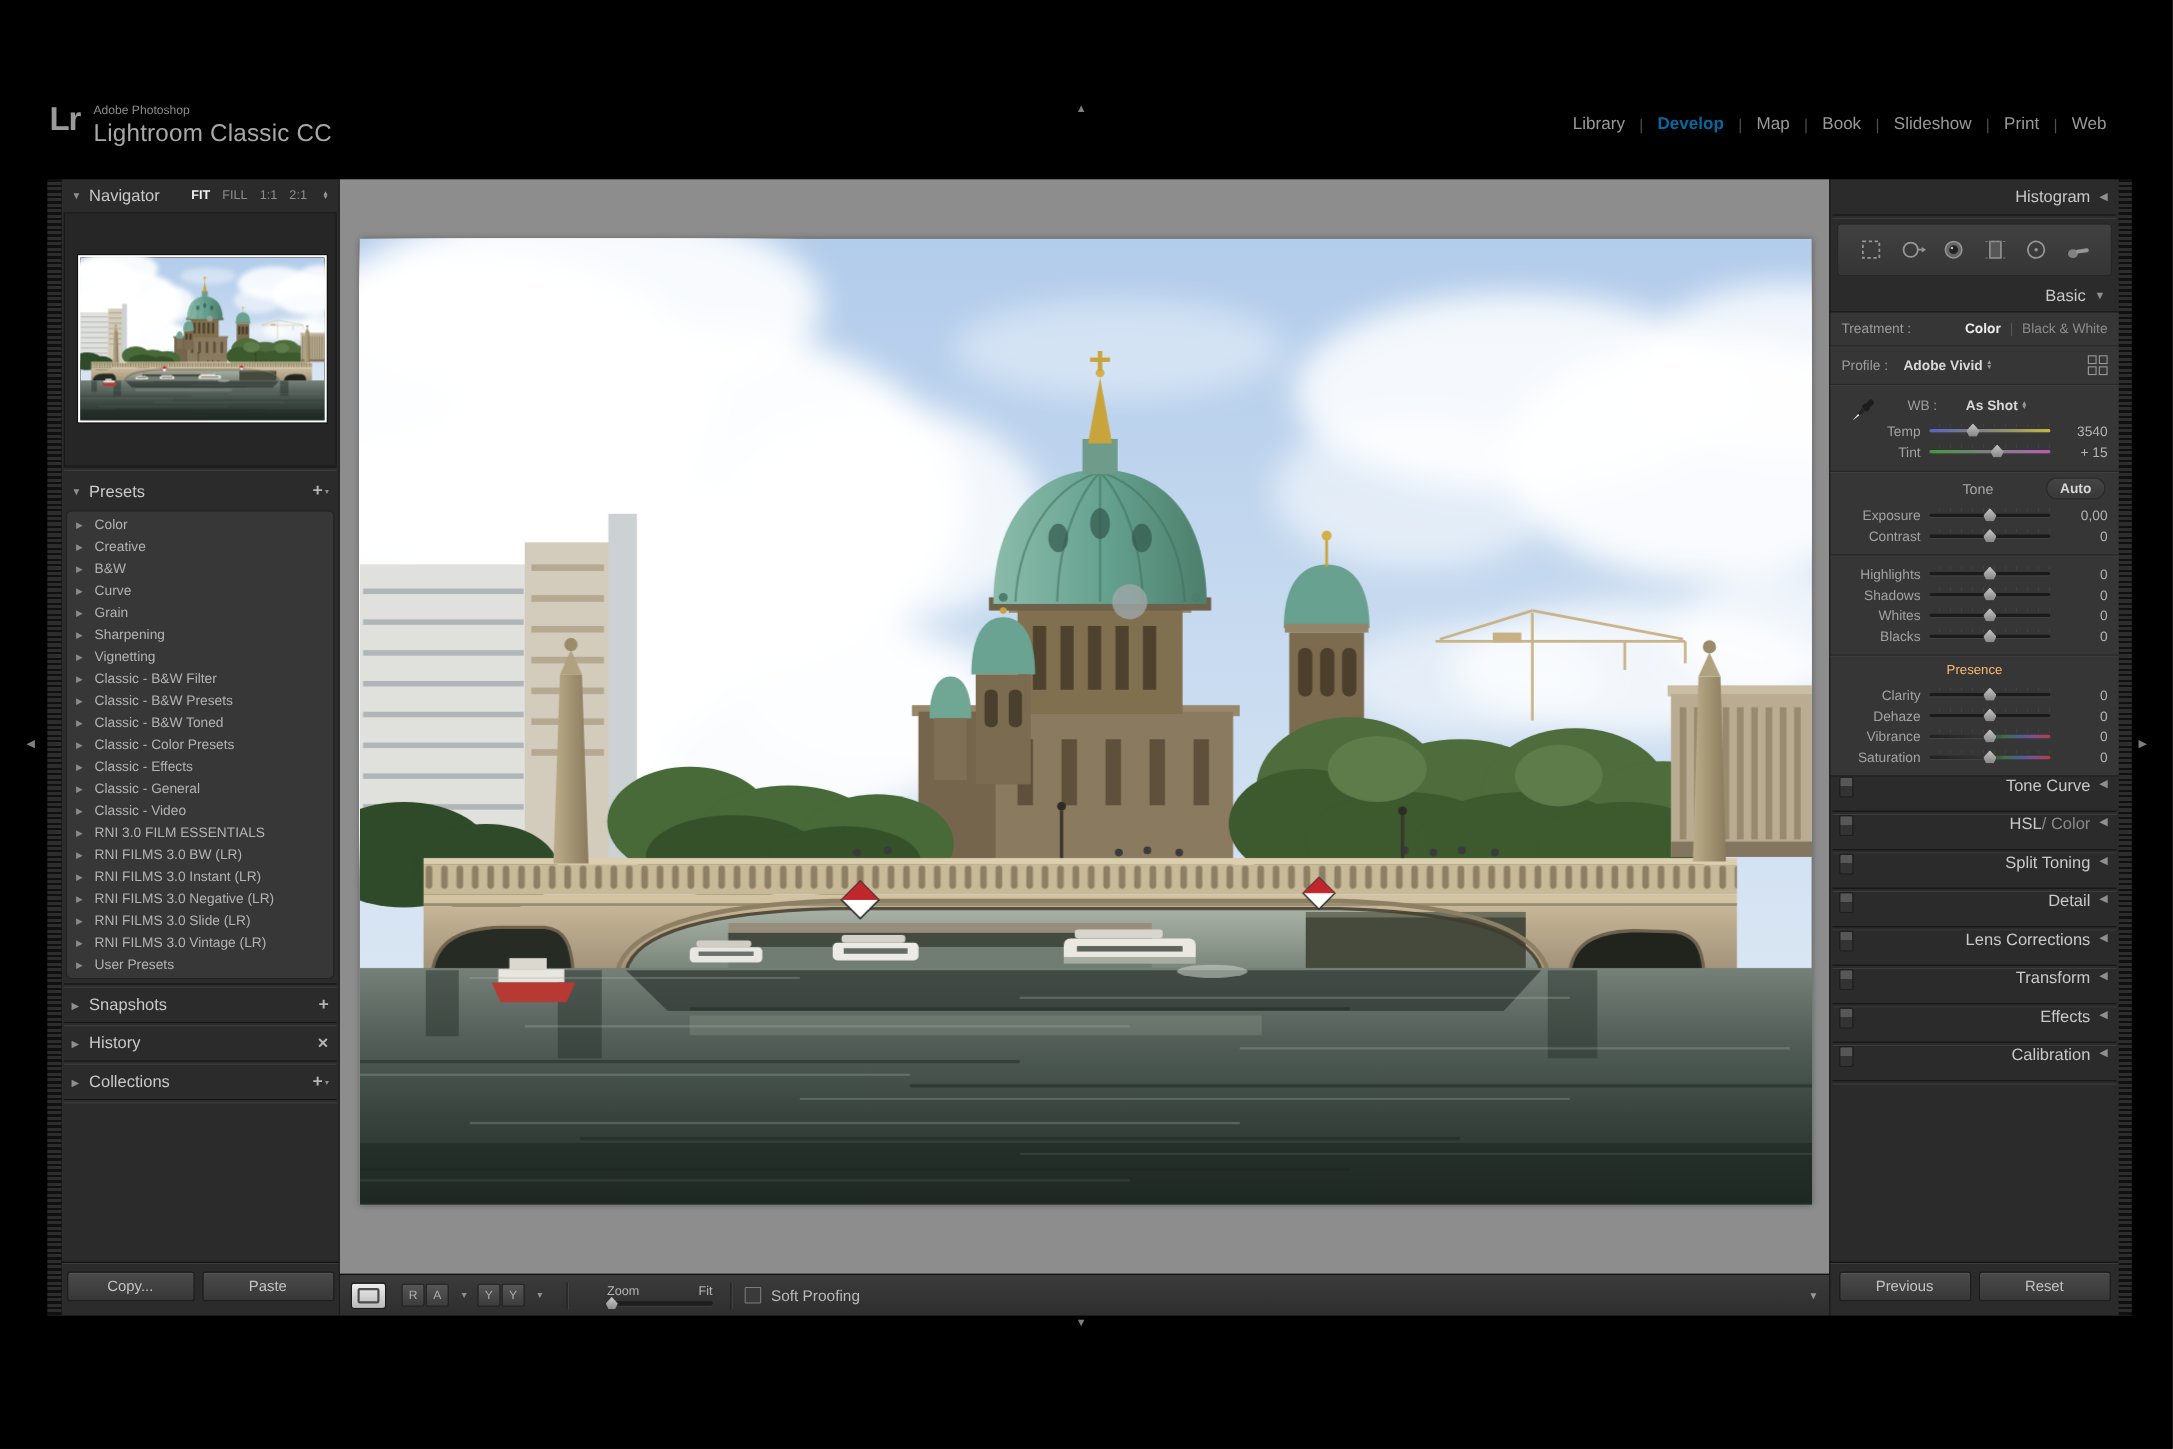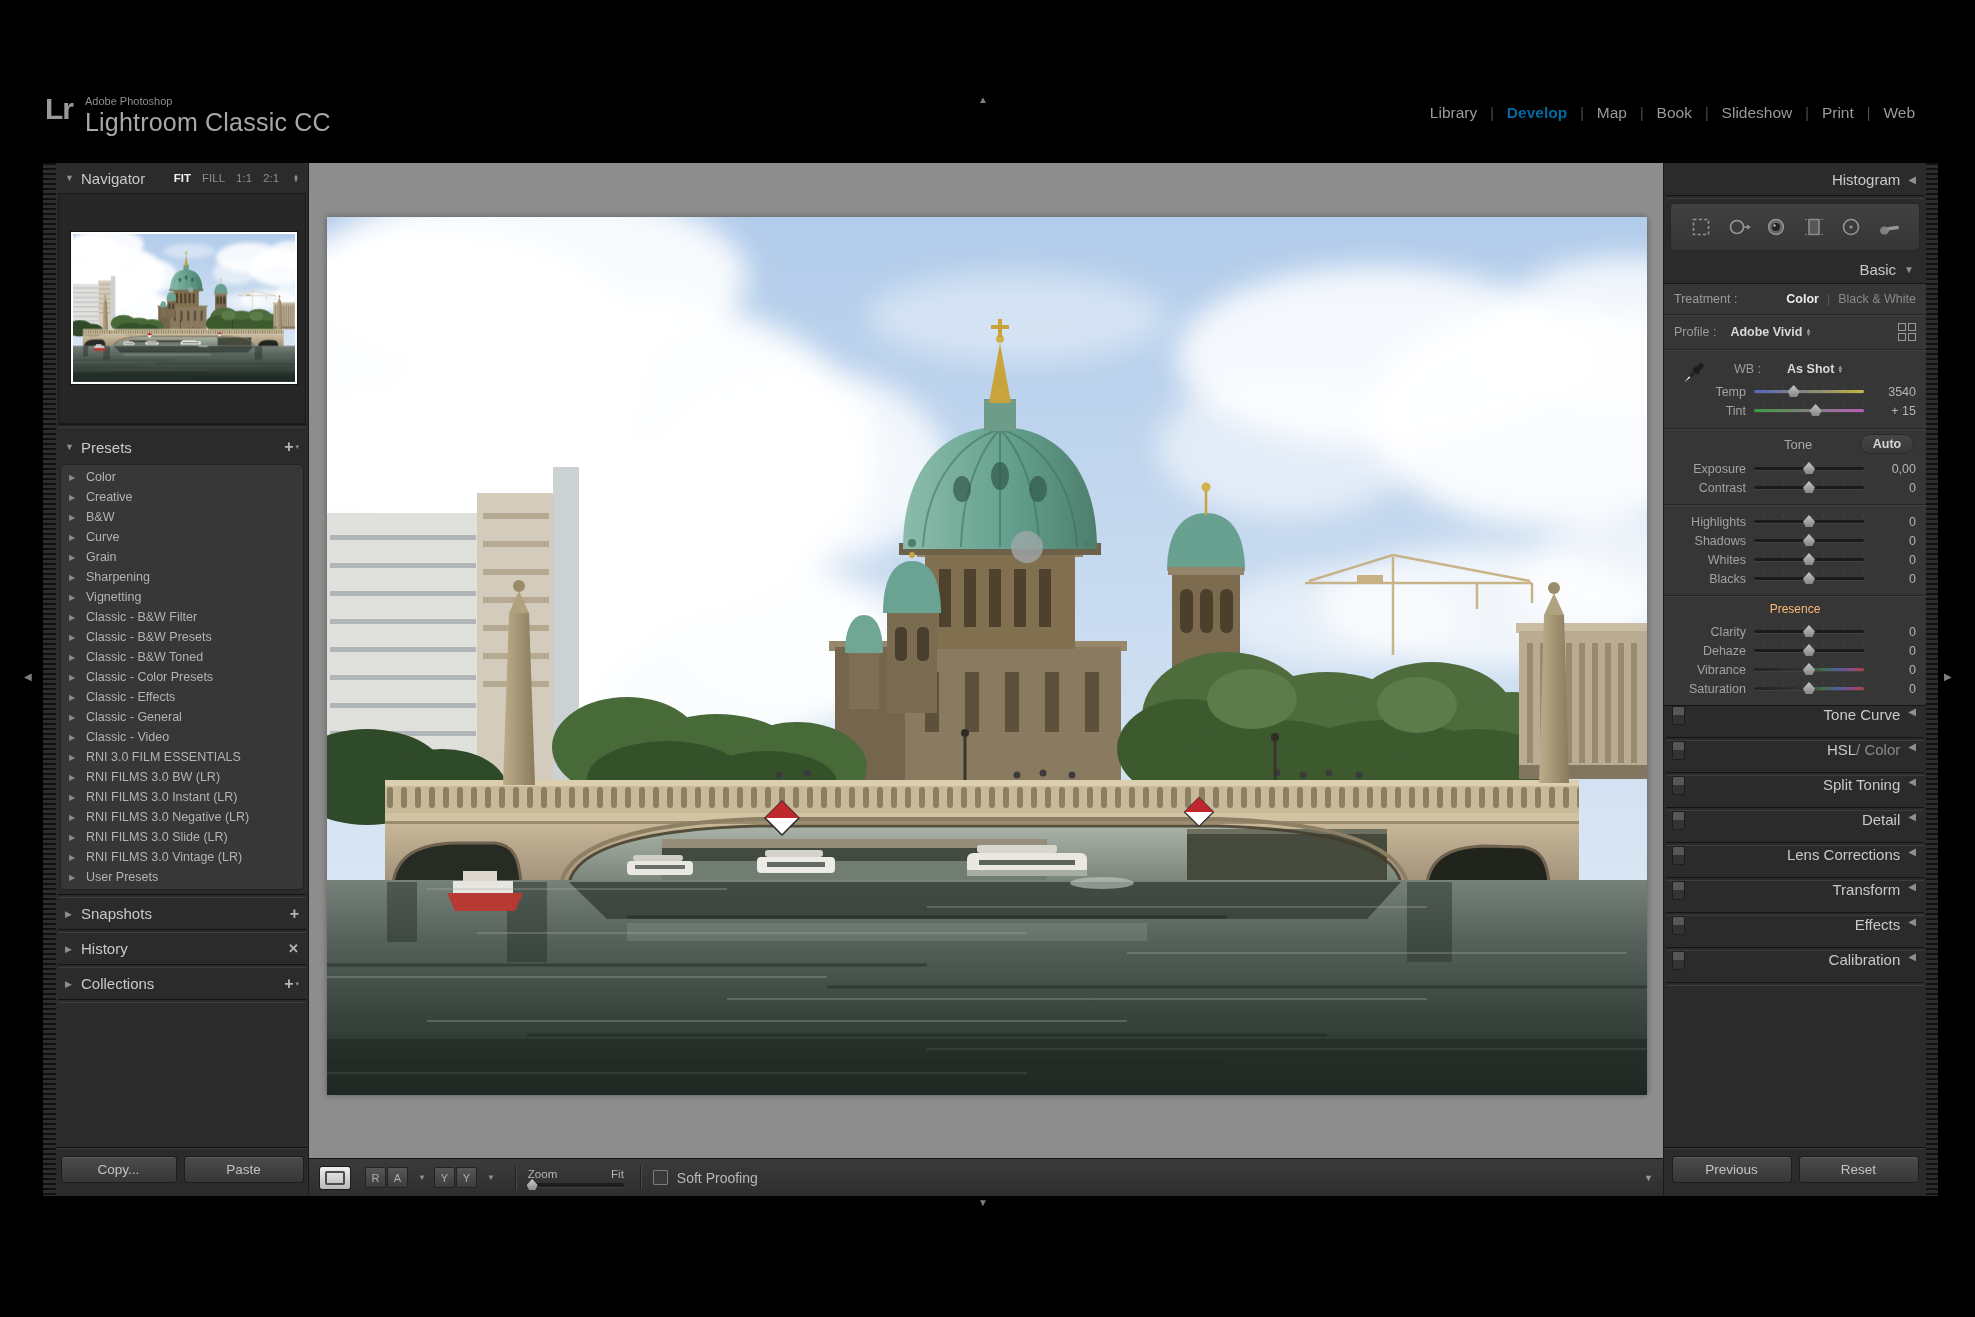--- a/index.html
+++ b/index.html
@@ -4,21 +4,21 @@
 <style>
   html,body{margin:0;padding:0;background:#000;}
   body{font-family:"Liberation Sans",sans-serif;-webkit-font-smoothing:antialiased;}
   .stage{position:relative;width:1975px;height:1317px;background:#000;overflow:hidden;}
 
   
   .topbar{position:absolute;left:0;top:88px;width:100%;height:75px;}
   .brand{position:absolute;left:45px;top:4px;display:flex;align-items:flex-start;gap:12px;}
   .logo{font-size:30px;font-weight:bold;color:#9a9a9a;line-height:34px;letter-spacing:-1px;}
   .brand-small{font-size:11px;color:#8d8d8d;margin-top:3px;}
-  .brand-large{font-size:25px;color:#a8a8a8;margin-top:1px;letter-spacing:.2px;}
+  .brand-large{font-size:22px;color:#a8a8a8;margin-top:1px;letter-spacing:.2px;}
   .modules{position:absolute;right:47px;top:16px;display:flex;align-items:center;}
   .module{color:#9a9a9a;font-size:15.5px;padding:0 13px;cursor:pointer;}
   .module.active{color:#0369a1;font-weight:bold;text-align:center;}
   .mod-sep{color:#4e4e4e;font-size:14px;}
 
   
   .edge-arrow{position:absolute;color:#7f7f7f;font-size:10px;line-height:10px;}
   .edge-arrow.top{left:978px;top:95px;}
   .edge-arrow.bottom{left:978px;top:1198px;}
   .edge-arrow.left{left:24px;top:672px;}
@@ -66,21 +66,21 @@
 
   
   .toolbar{position:absolute;left:0;top:995px;width:100%;height:38px;background:linear-gradient(#3b3b3b,#2e2e2e);border-top:1px solid #131313;display:flex;align-items:center;padding:0 10px;box-sizing:border-box;color:#b9b9b9;}
   .tb-loupe{width:30px;height:22px;border-radius:3px;background:linear-gradient(#efefef,#b9b9b9);border:1px solid #1c1c1c;display:flex;align-items:center;justify-content:center;margin-right:14px;cursor:pointer;}
   .tb-loupe .inner{width:16px;height:10px;border:2px solid #4c4c4c;border-radius:2px;}
   .tb-group{display:flex;align-items:center;margin-right:5px;cursor:pointer;}
   .tb-sq{width:19px;height:19px;border:1px solid #232323;background:linear-gradient(#565656,#3c3c3c);color:#aeaeae;font-size:11px;display:flex;align-items:center;justify-content:center;border-radius:2px;}
   .tb-sq+.tb-sq{margin-left:1px;}
   .tb-caret{color:#909090;font-size:8px;margin:0 8px 0 5px;}
   .tb-div{width:1px;height:24px;background:#1f1f1f;box-shadow:1px 0 0 #4a4a4a;margin:0 12px;}
-  .zoom-block{width:96px;position:relative;margin-right:4px;cursor:pointer;}
+  .zoom-block{width:96px;position:relative;margin-right:4px;cursor:pointer;margin-left:24px;}
   .zoom-labels{display:flex;justify-content:space-between;font-size:11.5px;color:#b5b5b5;}
   .zoom-track{position:relative;height:4px;background:#1d1d1d;border-radius:2px;margin-top:3px;box-shadow:0 1px 0 rgba(255,255,255,.07);}
   .zoom-thumb{position:absolute;top:-4px;width:11px;height:11px;margin-left:-5px;background:linear-gradient(#cacaca,#8e8e8e);clip-path:polygon(50% 0,100% 55%,78% 100%,22% 100%,0 55%);}
   .softproof{display:flex;align-items:center;gap:9px;font-size:14px;color:#b9b9b9;cursor:pointer;}
   .checkbox{width:13px;height:13px;border:1px solid #7c7c7c;background:#3a3a3a;border-radius:1px;}
   .tb-end{margin-left:auto;color:#9a9a9a;font-size:9px;cursor:pointer;}
 
   
   .rhead{display:flex;align-items:center;height:32px;padding:0 10px;color:#c9c9c9;font-size:15px;cursor:pointer;}
   .rhead .grow{flex:1;}

